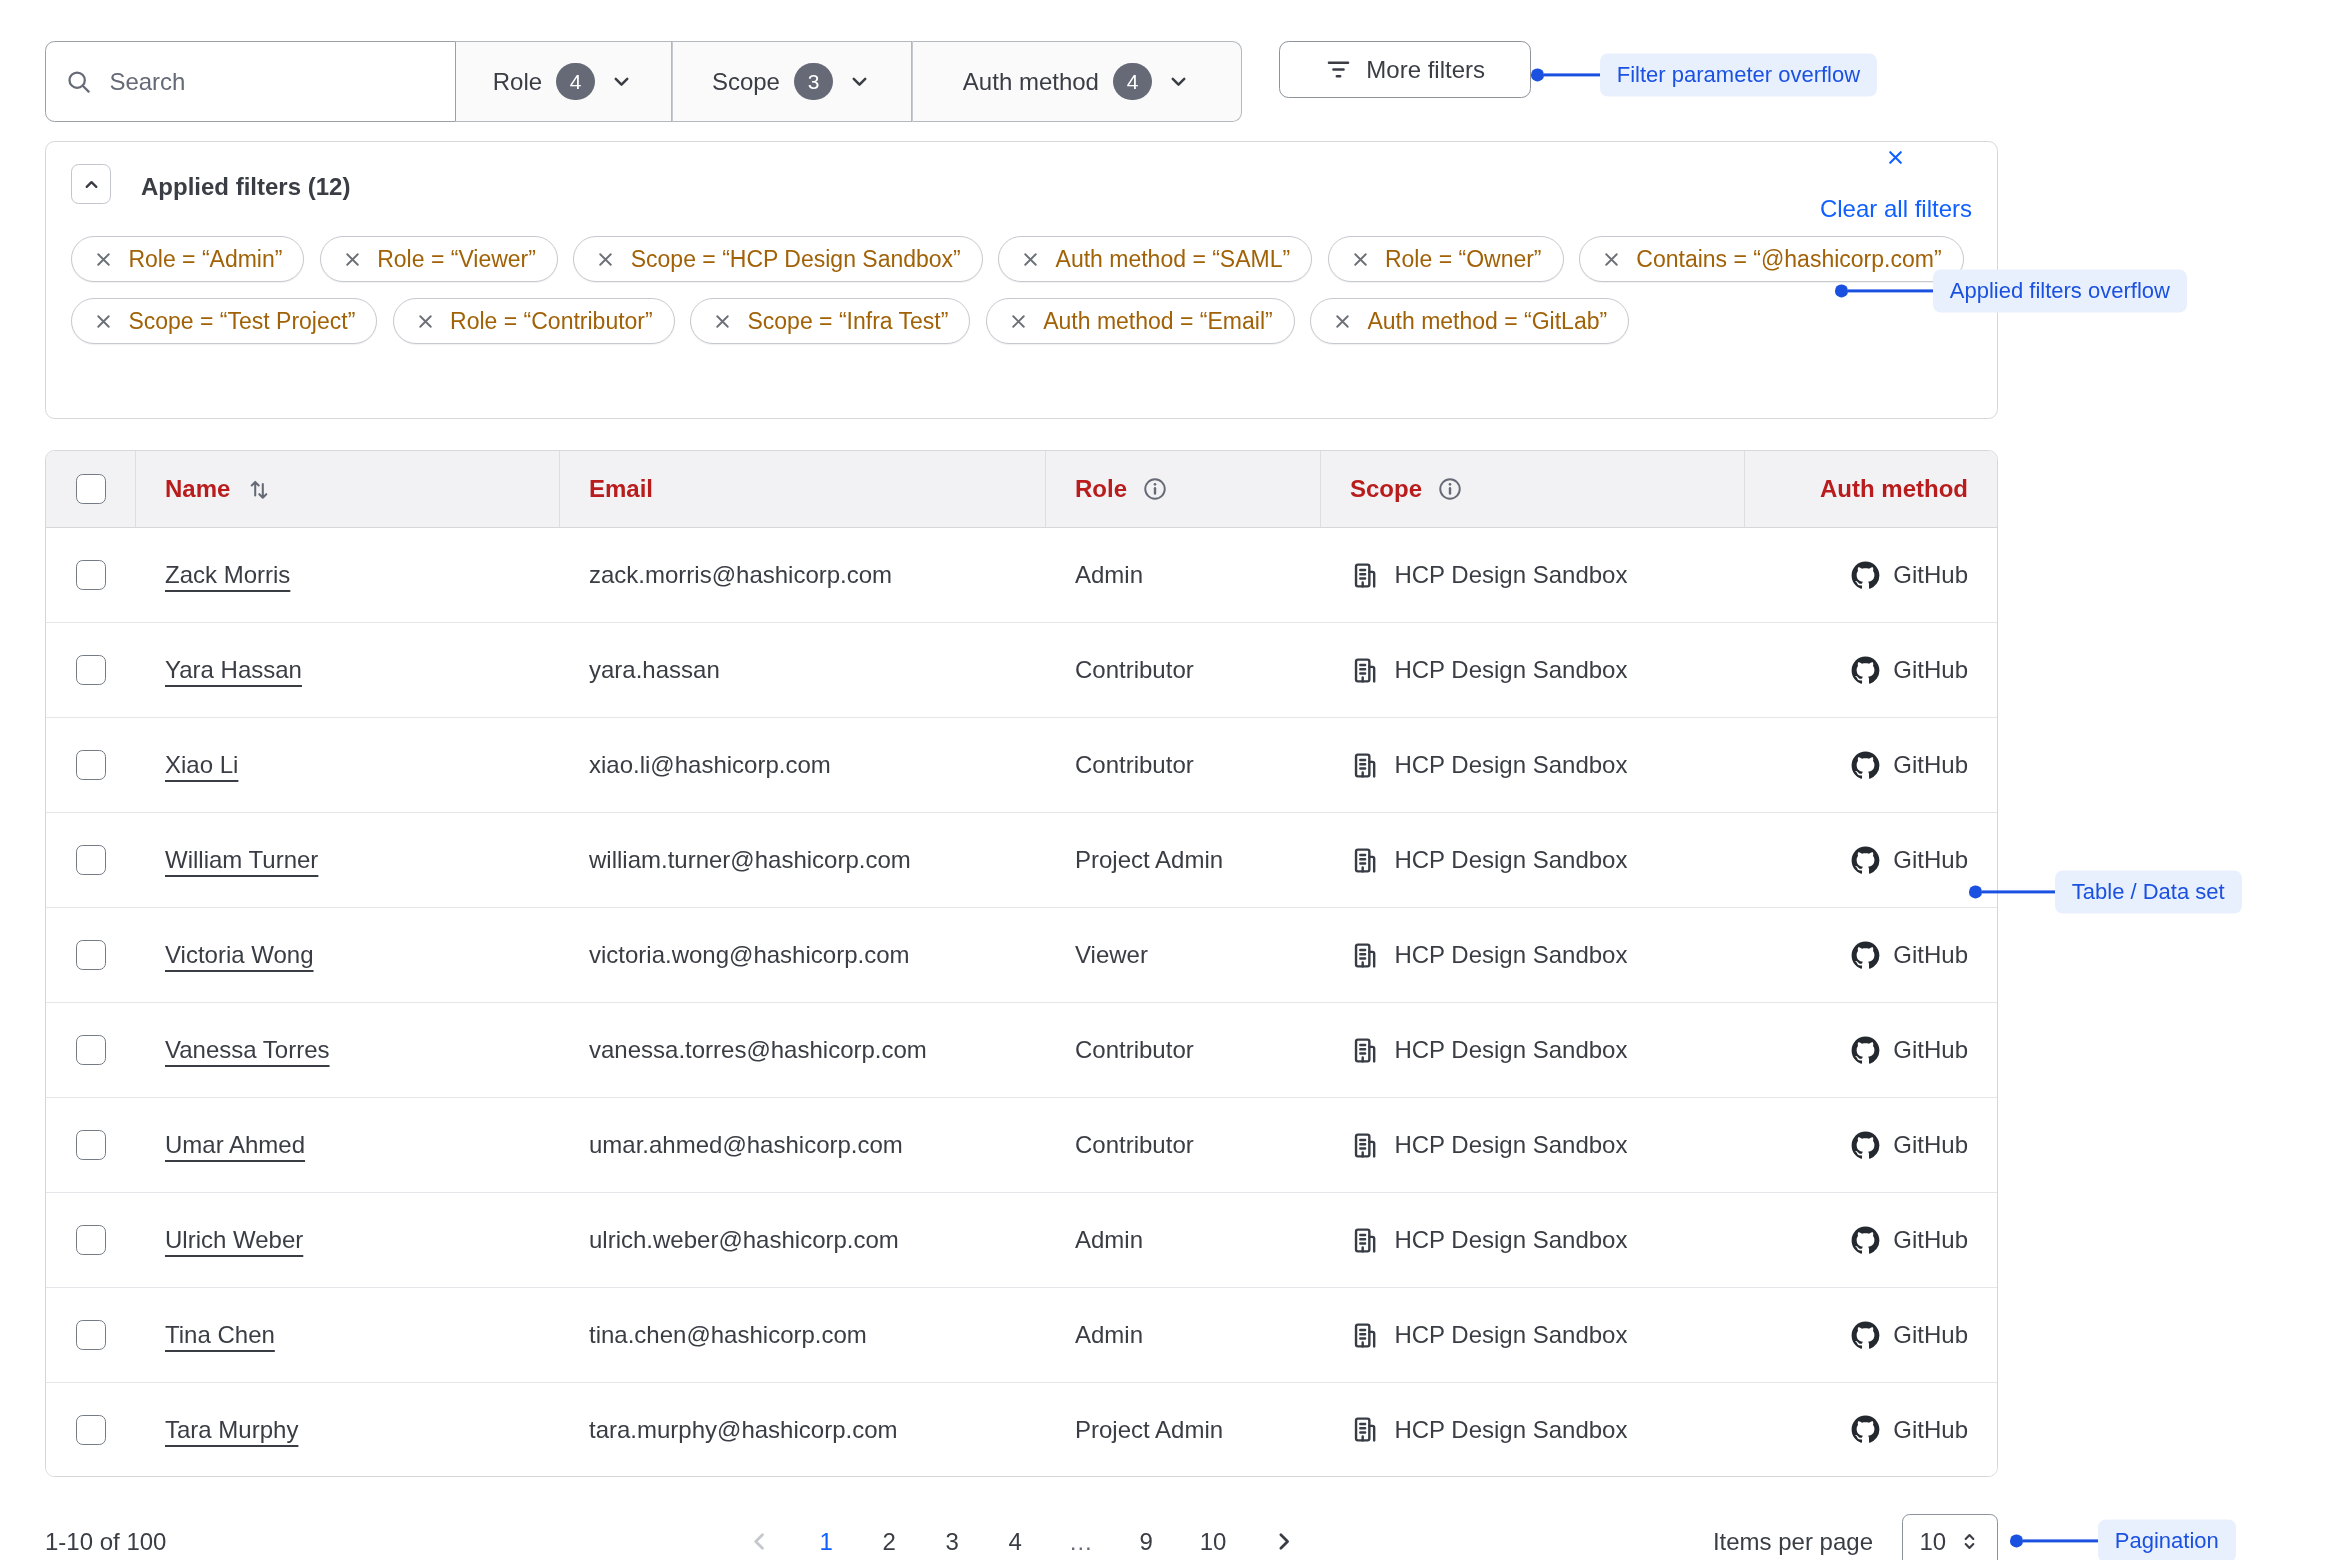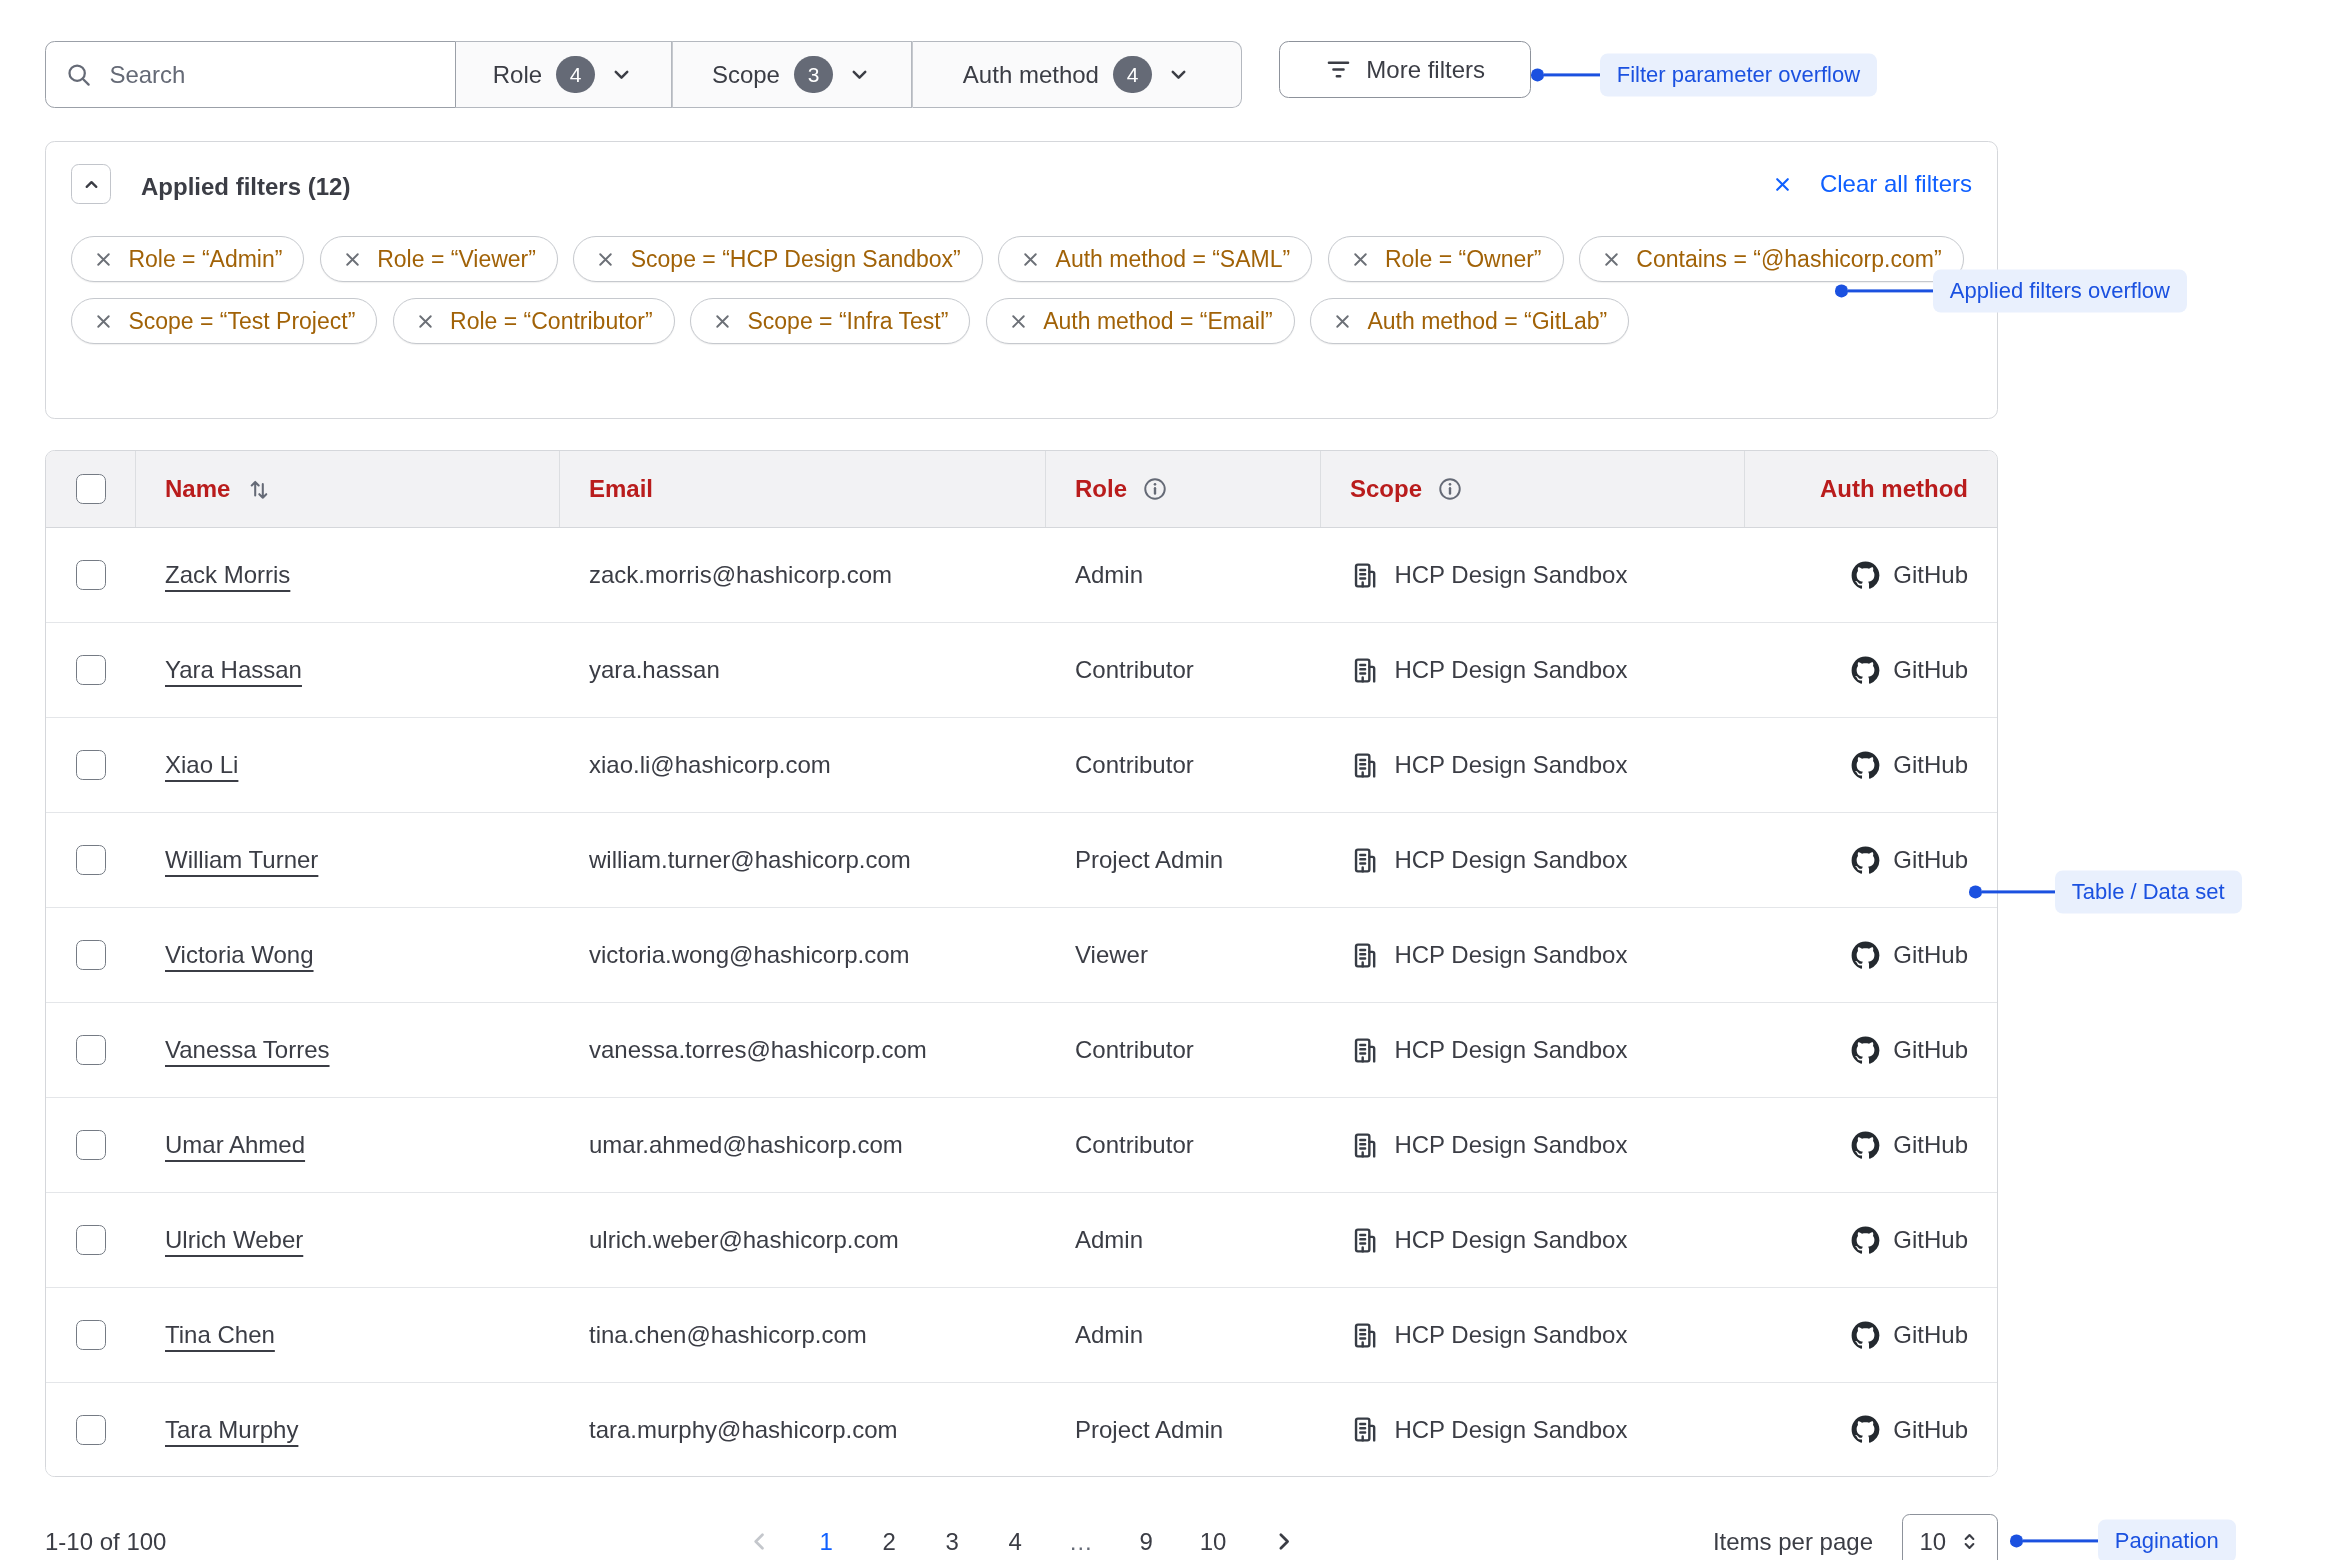--- a/index.html
+++ b/index.html
@@ -5,21 +5,21 @@
   html,body{margin:0;padding:0;}
   body{
     width:2338px;height:1560px;position:relative;overflow:hidden;
     background:#ffffff;color:#3b3d45;
     font-family:"Liberation Sans", sans-serif;
     font-size:24px;
   }
   svg{display:block;flex:none;}
 
   
-  .filter-group{position:absolute;left:45px;top:41px;height:67px;display:flex;}
+  .filter-group{position:absolute;left:45px;top:41px;height:81px;display:flex;}
   .search-box{
     width:411px;box-sizing:border-box;background:#fff;
     border:1.9px solid #9ba0a8;border-radius:9.6px 0 0 9.6px;
     display:flex;align-items:center;gap:15.4px;padding:0 19px;z-index:2;
   }
   .search-box input{
     border:none;outline:none;background:transparent;flex:1;
     font:inherit;color:#3b3d45;min-width:0;
   }
   .search-box input::placeholder{color:#656a76;}
@@ -62,21 +62,21 @@
     background:#fff;border:1px solid #d5d7db;border-radius:9.6px;padding:22px 25px;
   }
   .panel-header{display:flex;align-items:center;height:40px;}
   .collapse-btn{
     width:40px;height:40px;box-sizing:border-box;background:#fff;cursor:pointer;
     border:1px solid #c2c5cb;border-radius:7.7px;display:flex;align-items:center;justify-content:center;padding:0;
   }
   .panel-title{margin-left:30px;font-weight:600;color:#3b3d45;margin-top:6px;}
   .clear-all{
     margin-left:auto;display:flex;align-items:center;gap:26px;cursor:pointer;
-    color:var(--action-blue,#1060ff);background:none;border:none;font:inherit;padding:0;
+    color:var(--action-blue,#1060ff);background:none;border:none;font:inherit;padding:0;flex-direction:column;
   }
   .pills{margin-top:32px;display:flex;flex-wrap:wrap;gap:16.3px 15.4px;}
   .pill{
     height:46px;box-sizing:border-box;background:#fff;cursor:pointer;
     border:1px solid #c6c9ce;border-radius:24px;box-shadow:0 1px 1px rgba(60,63,70,.08);
     display:flex;align-items:center;gap:14.4px;padding:0 21px;
     font:inherit;font-size:23px;color:#a16207;white-space:nowrap;
   }
 
   

